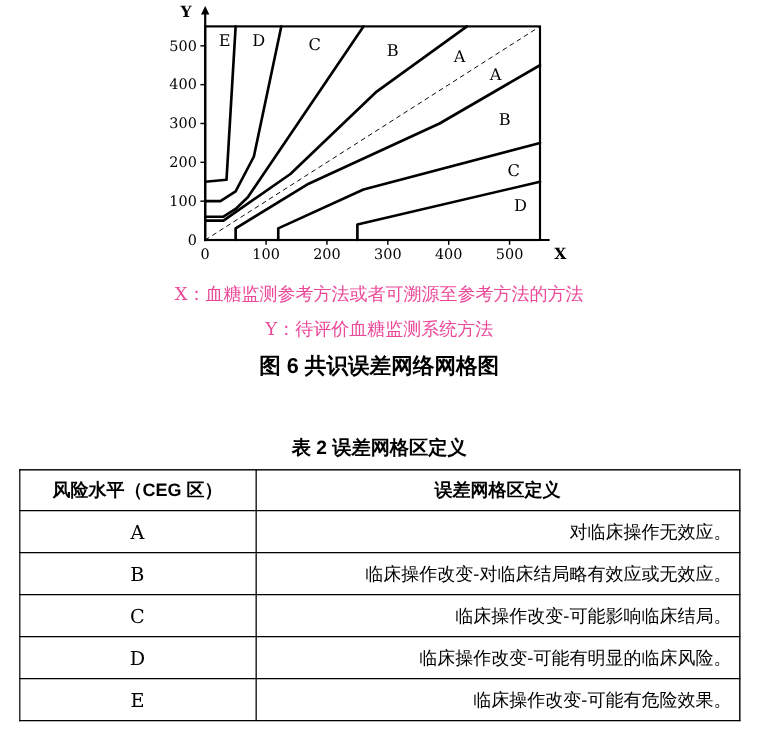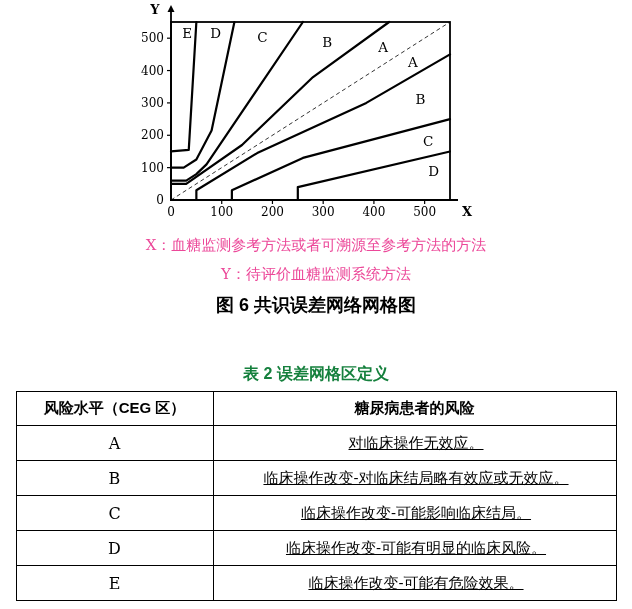--- a/index.html
+++ b/index.html
@@ -33,21 +33,21 @@
     line-height: 21px;
     color: #000;
   }
   .table-title {
     margin: 48px 0 0 0;
     text-align: center;
     font-family: "Liberation Sans", sans-serif;
     font-weight: bold;
     font-size: 16px;
     line-height: 20px;
-    color: #15803d;
+    color: #000000;
   }
   table.risk-table {
     width: 601px;
     margin: 7px auto 0 auto;
     border-collapse: collapse;
     table-layout: fixed;
     background: #737373;
   }
   table.risk-table col.c1 { width: 197px; }
   table.risk-table th, table.risk-table td {
@@ -63,25 +63,24 @@
     text-align: center;
     padding: 0 4px;
   }
   table.risk-table td.level {
     height: 32px;
     text-align: center;
     font-family: "DejaVu Serif", serif;
     font-size: 16px;
   }
   table.risk-table td.risk {
-    text-align: center;
+    text-align: right;
     padding: 0 6px 0 9px;
     font-family: "DejaVu Serif", serif;
     font-size: 15px;
-    text-decoration: underline;
   }
 </style>
 </head>
 <body>
 
 <div class="page">
 
   <figure class="figure-block">
     <svg id="ceg-chart" width="632" height="228" viewBox="0 0 632 228" xmlns="http://www.w3.org/2000/svg">
         <rect x="171" y="22" width="279" height="178" fill="none" stroke="#000" stroke-width="1.8"></rect>
@@ -138,21 +137,21 @@
   <p class="table-title">表 2 误差网格区定义</p>
 
   <table class="risk-table">
     <colgroup>
         <col class="c1">
         <col class="c2">
       </colgroup>
     <thead>
       <tr>
         <th>风险水平（CEG 区）</th>
-        <th>糖尿病患者的风险</th>
+        <th>误差网格区定义</th>
       </tr>
     </thead>
     <tbody>
       <tr>
         <td class="level">A</td>
         <td class="risk">对临床操作无效应。</td>
       </tr>
       <tr>
         <td class="level">B</td>
         <td class="risk">临床操作改变-对临床结局略有效应或无效应。</td>

